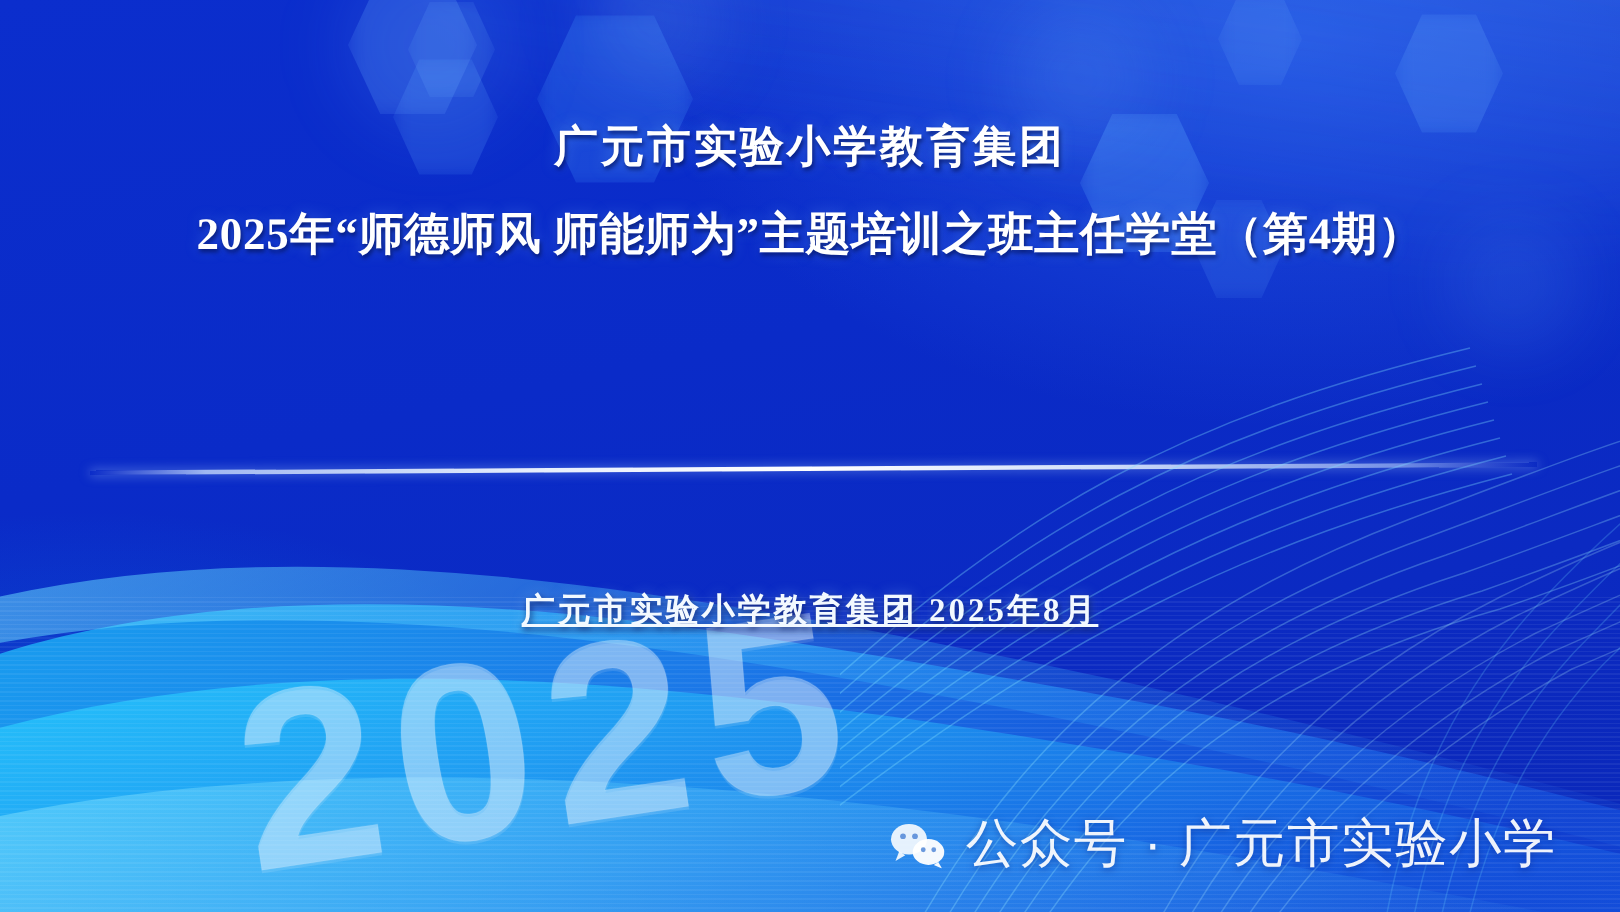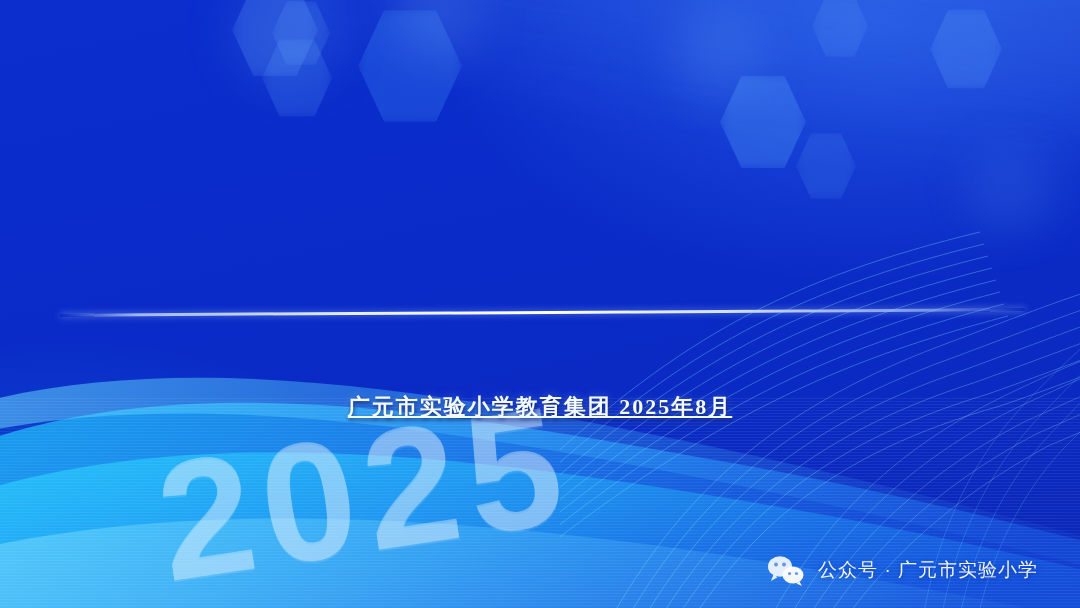--- a/index.html
+++ b/index.html
@@ -168,21 +168,21 @@
   
   .watermark{
     position:absolute;
     right:42px; bottom:22px;
     display:flex; align-items:center; gap:12px;
     white-space:nowrap;
   }
   .wm-icon{ width:40px; height:32px; position:relative; display:block; }
   .wm-text{
     font-family:"Liberation Sans", sans-serif;
-    font-size:19px;
+    font-size:35px;
     font-weight:400;
     letter-spacing:1px;
     color:rgba(255,255,255,0.93);
     text-shadow:0 1px 5px rgba(10,40,140,0.55);
   }
 </style>
 </head>
 <body>
 
 <div id="poster">
@@ -278,21 +278,23 @@
           <path d="M396,420 C408,342 440,264 502,204 C544,160 572,134 596,114"></path>
           <path d="M414,420 C426,348 458,272 518,216 C558,174 584,148 604,128"></path>
         </g>
       </svg>
     </div>
 
   </div>
 
   <div class="content">
 
-
+    <div class="line-org">广元市实验小学教育集团</div>
+
+    <div class="line-theme">2025年“师德师风  师能师为”主题培训之班主任学堂（第4期）</div>
 
 
     <div class="line-footer">广元市实验小学教育集团  2025年8月</div>
   </div>
 
   <div class="watermark">
     <span class="wm-icon">
       <svg viewBox="0 0 40 32" width="40" height="32" aria-hidden="true">
         <g fill="rgba(255,255,255,0.88)">
           <ellipse cx="14" cy="12.5" rx="12" ry="10.2"></ellipse>

